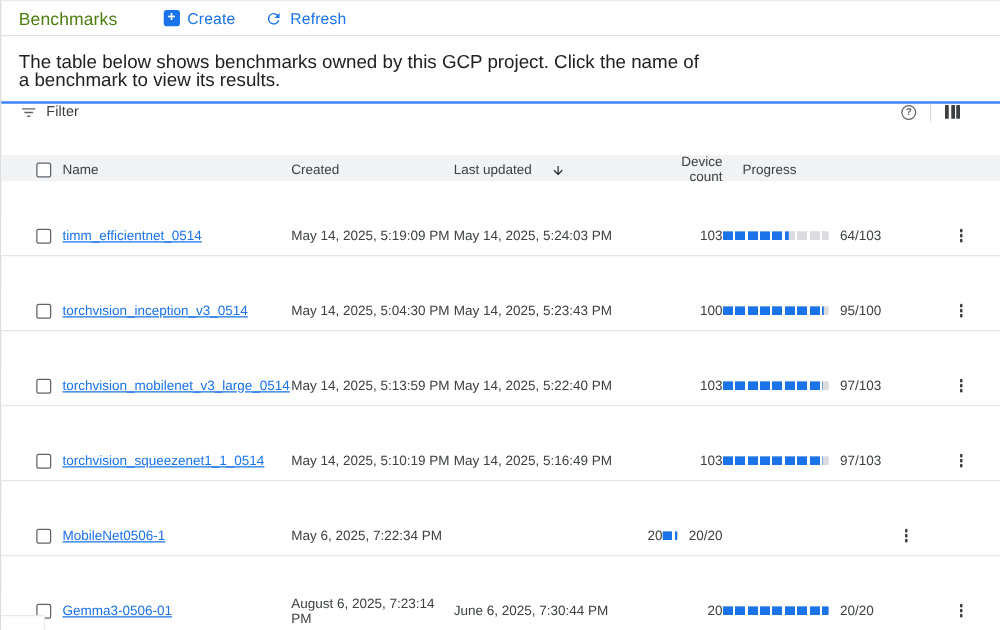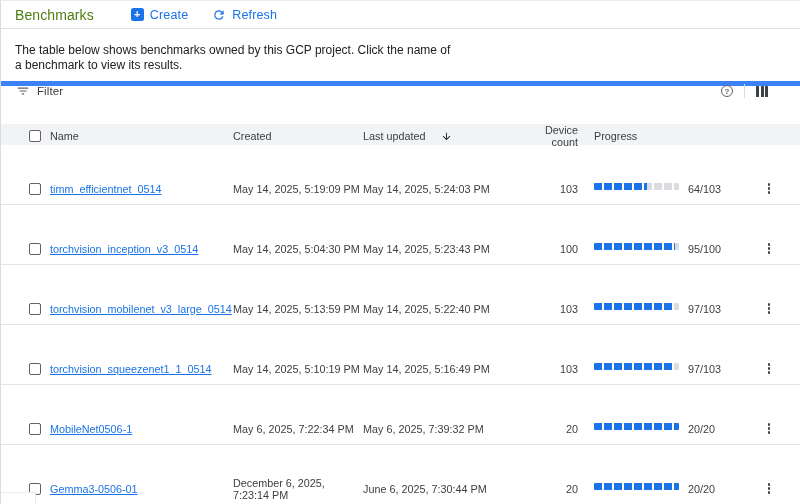--- a/index.html
+++ b/index.html
@@ -16,43 +16,43 @@
   
   .hdr { height:28px; display:flex; align-items:center; padding:0 14px; border-bottom:1px solid #e0e0e0; flex:0 0 auto; }
   .title { font-size:14px; font-weight:500; color:#4d7c0f; letter-spacing:.1px; margin-right:31px; }
   .tb-btn { display:inline-flex; align-items:center; gap:6px; background:none; border:none; cursor:pointer;
     color:#1a73e8; font-family:inherit; font-size:12.5px; font-weight:500; letter-spacing:.15px; padding:4px 6px; }
   .plusbox { width:13px; height:13px; background:#1a73e8; border-radius:2.5px; display:inline-flex; align-items:center; justify-content:center; }
   .plusbox:before { content:""; position:absolute; }
   .plusbox span { color:#fff; font-size:11px; font-weight:700; line-height:1; margin-top:-1px; }
   .refresh-svg { width:14px; height:14px; fill:#1a73e8; }
   
-  .desc { padding:14px 14px 5px 14px; font-size:12px; line-height:14.5px; color:#202124; flex:0 0 auto; }
-  
-  .toolbar { margin-top:4px; height:15px; border-top:5px solid #3b82f6; display:flex; align-items:center;
+  .desc { padding:14px 14px 5px 14px; font-size:15px; line-height:14.5px; color:#202124; flex:0 0 auto; }
+  
+  .toolbar { margin-top:4px; height:15px; border-top:2px solid #3b82f6; display:flex; align-items:center;
     justify-content:space-between; padding:0 32px 0 15px; flex:0 0 auto; }
   .filter-left { display:inline-flex; align-items:center; gap:7px; cursor:pointer; }
   .filter-svg { width:14px; height:14px; fill:#5f6368; }
   .filter-label { font-size:11.5px; color:#3c4043; letter-spacing:.1px; }
   .toolbar-right { display:inline-flex; align-items:center; gap:11px; }
   .help-circle { width:12px; height:12px; border:1.2px solid #5f6368; border-radius:50%; color:#5f6368;
     font-size:8px; font-weight:700; display:inline-flex; align-items:center; justify-content:center; cursor:pointer; }
   .vdiv { width:1px; height:14px; background:#dadce0; }
   .cols-icon { display:inline-flex; gap:1.5px; cursor:pointer; }
   .cols-icon i { width:3px; height:11px; background:#3c4043; border-radius:.5px; }
   
   .grid-row { display:grid; grid-template-columns:49px 183px 130px 167px 48px 178px 1fr; align-items:center;margin-top:28px; }
   .thead { height:21px; background:#f1f3f4; font-size:10.8px; font-weight:500; color:#3c4043; flex:0 0 auto; }
   .cell-updated { display:inline-flex; align-items:center; gap:16px; }
   .sort-svg { width:11px; height:11px; fill:#202124; }
   .num { text-align:right; }
   .trow { height:32px; border-bottom:1px solid #e5e5e5; background:#fff; font-size:10.8px; color:#3c4043; }
   .cb { width:12px; height:12px; border:1.6px solid #5f6368; border-radius:2px; background:#fff; margin-left:28px; cursor:pointer; }
   .name-link { color:#1a73e8; text-decoration:underline; font-size:10.8px; cursor:pointer; }
-  .prog-cell { display:inline-flex; align-items:flex-start; padding-left:16px; }
+  .prog-cell { display:inline-flex; align-items:center; }
   .prog-track { position:relative; width:85px; height:7px; border-radius:1px; overflow:hidden;
     background:repeating-linear-gradient(90deg,#dadce0 0 8px,#fff 8px 10px); }
   .prog-fill { position:absolute; left:0; top:0; bottom:0;
     background:repeating-linear-gradient(90deg,#1a73e8 0 8px,#fff 8px 10px); }
   .prog-label { margin-left:9px; font-size:10.8px; color:#3c4043; }
   .kebab { justify-self:end; margin-right:26px; display:flex; flex-direction:column; gap:1.6px; align-items:center;
     background:none; border:none; cursor:pointer; padding:2px 4px; }
   .kebab i { width:2.3px; height:2.3px; background:#3c4043; border-radius:50%; }
   
   .below { flex:1 1 auto; background:#fafbfc; position:relative; }
@@ -192,39 +192,38 @@
           <i></i>
           <i></i>
           <i></i>
         </button>
   </div>
 
   <div class="trow grid-row">
     <span class="cb"></span>
     <a class="name-link" href="#">MobileNet0506-1</a>
     <span>May 6, 2025, 7:22:34 PM</span>
-    <span>May 6, 2025, 7:39:32 PM</span>
     <span class="num">20</span>
     <span class="prog-cell">
       <span class="prog-track">
             <span class="prog-fill" style="width: 100%;"></span>
           </span>
       <span class="prog-label">20/20</span>
     </span>
     <button class="kebab">
           <i></i>
           <i></i>
           <i></i>
         </button>
   </div>
 
   <div class="trow grid-row">
     <span class="cb"></span>
     <a class="name-link" href="#">Gemma3-0506-01</a>
-    <span>December 6, 2025, 7:23:14 PM</span>
+    <span>August 6, 2025, 7:23:14 PM</span>
     <span>June 6, 2025, 7:30:44 PM</span>
     <span class="num">20</span>
     <span class="prog-cell">
       <span class="prog-track">
             <span class="prog-fill" style="width: 100%;"></span>
           </span>
       <span class="prog-label">20/20</span>
     </span>
     <button class="kebab">
           <i></i>

